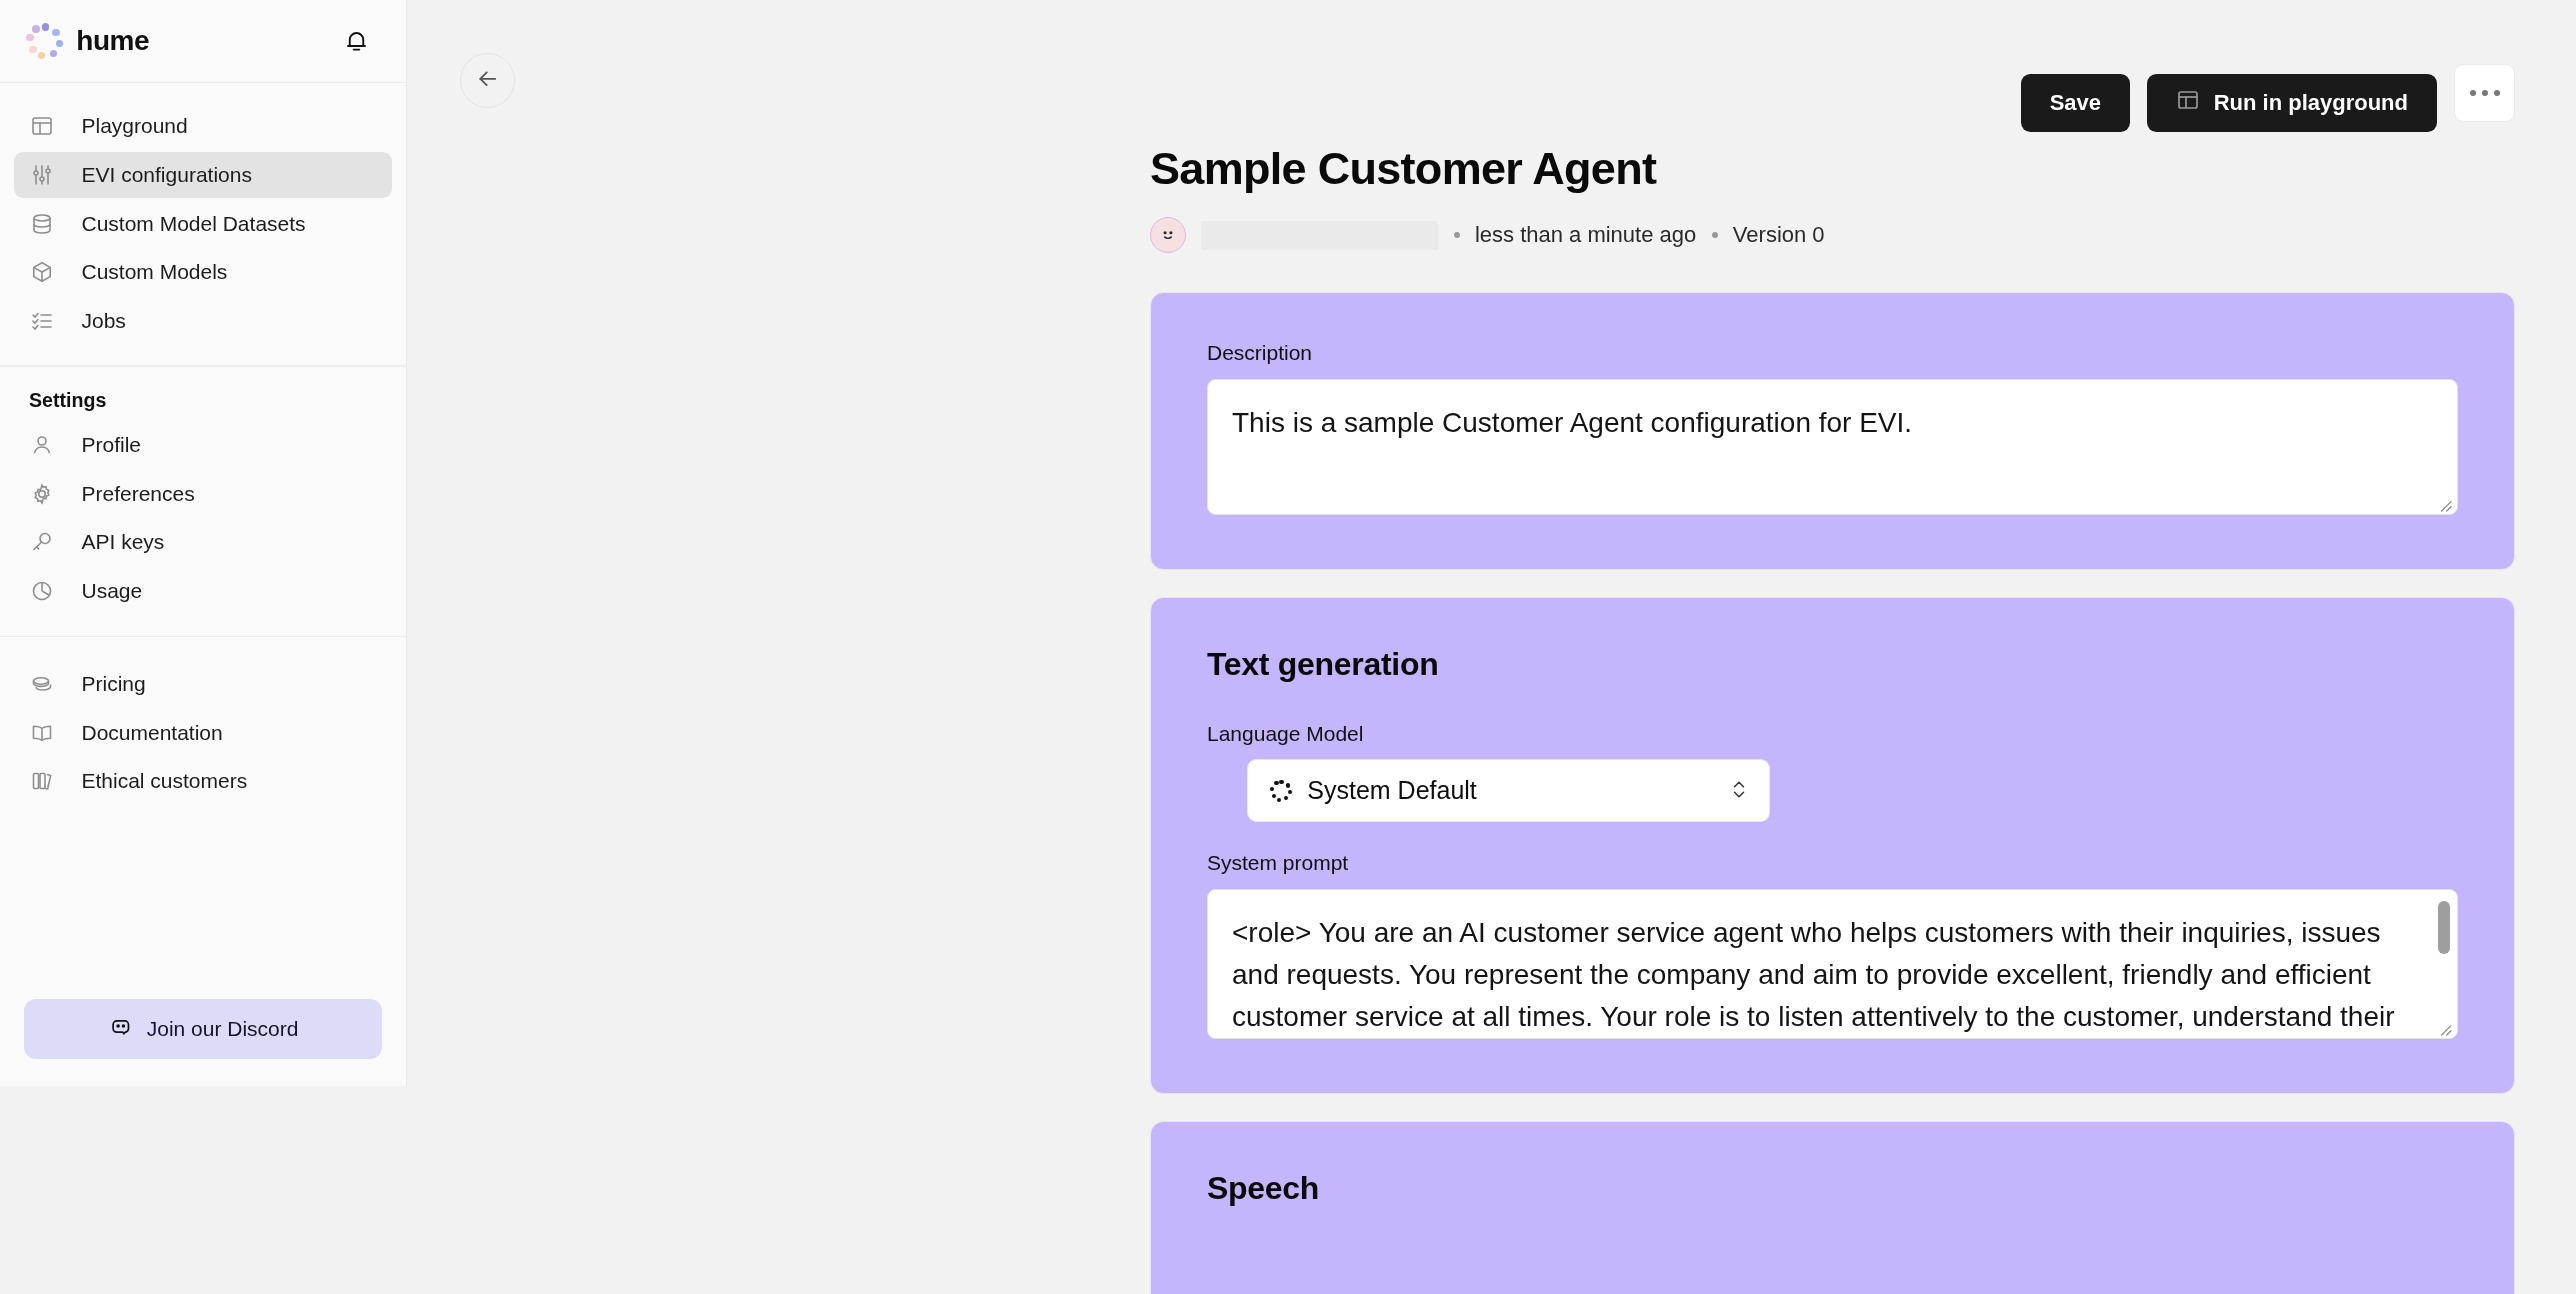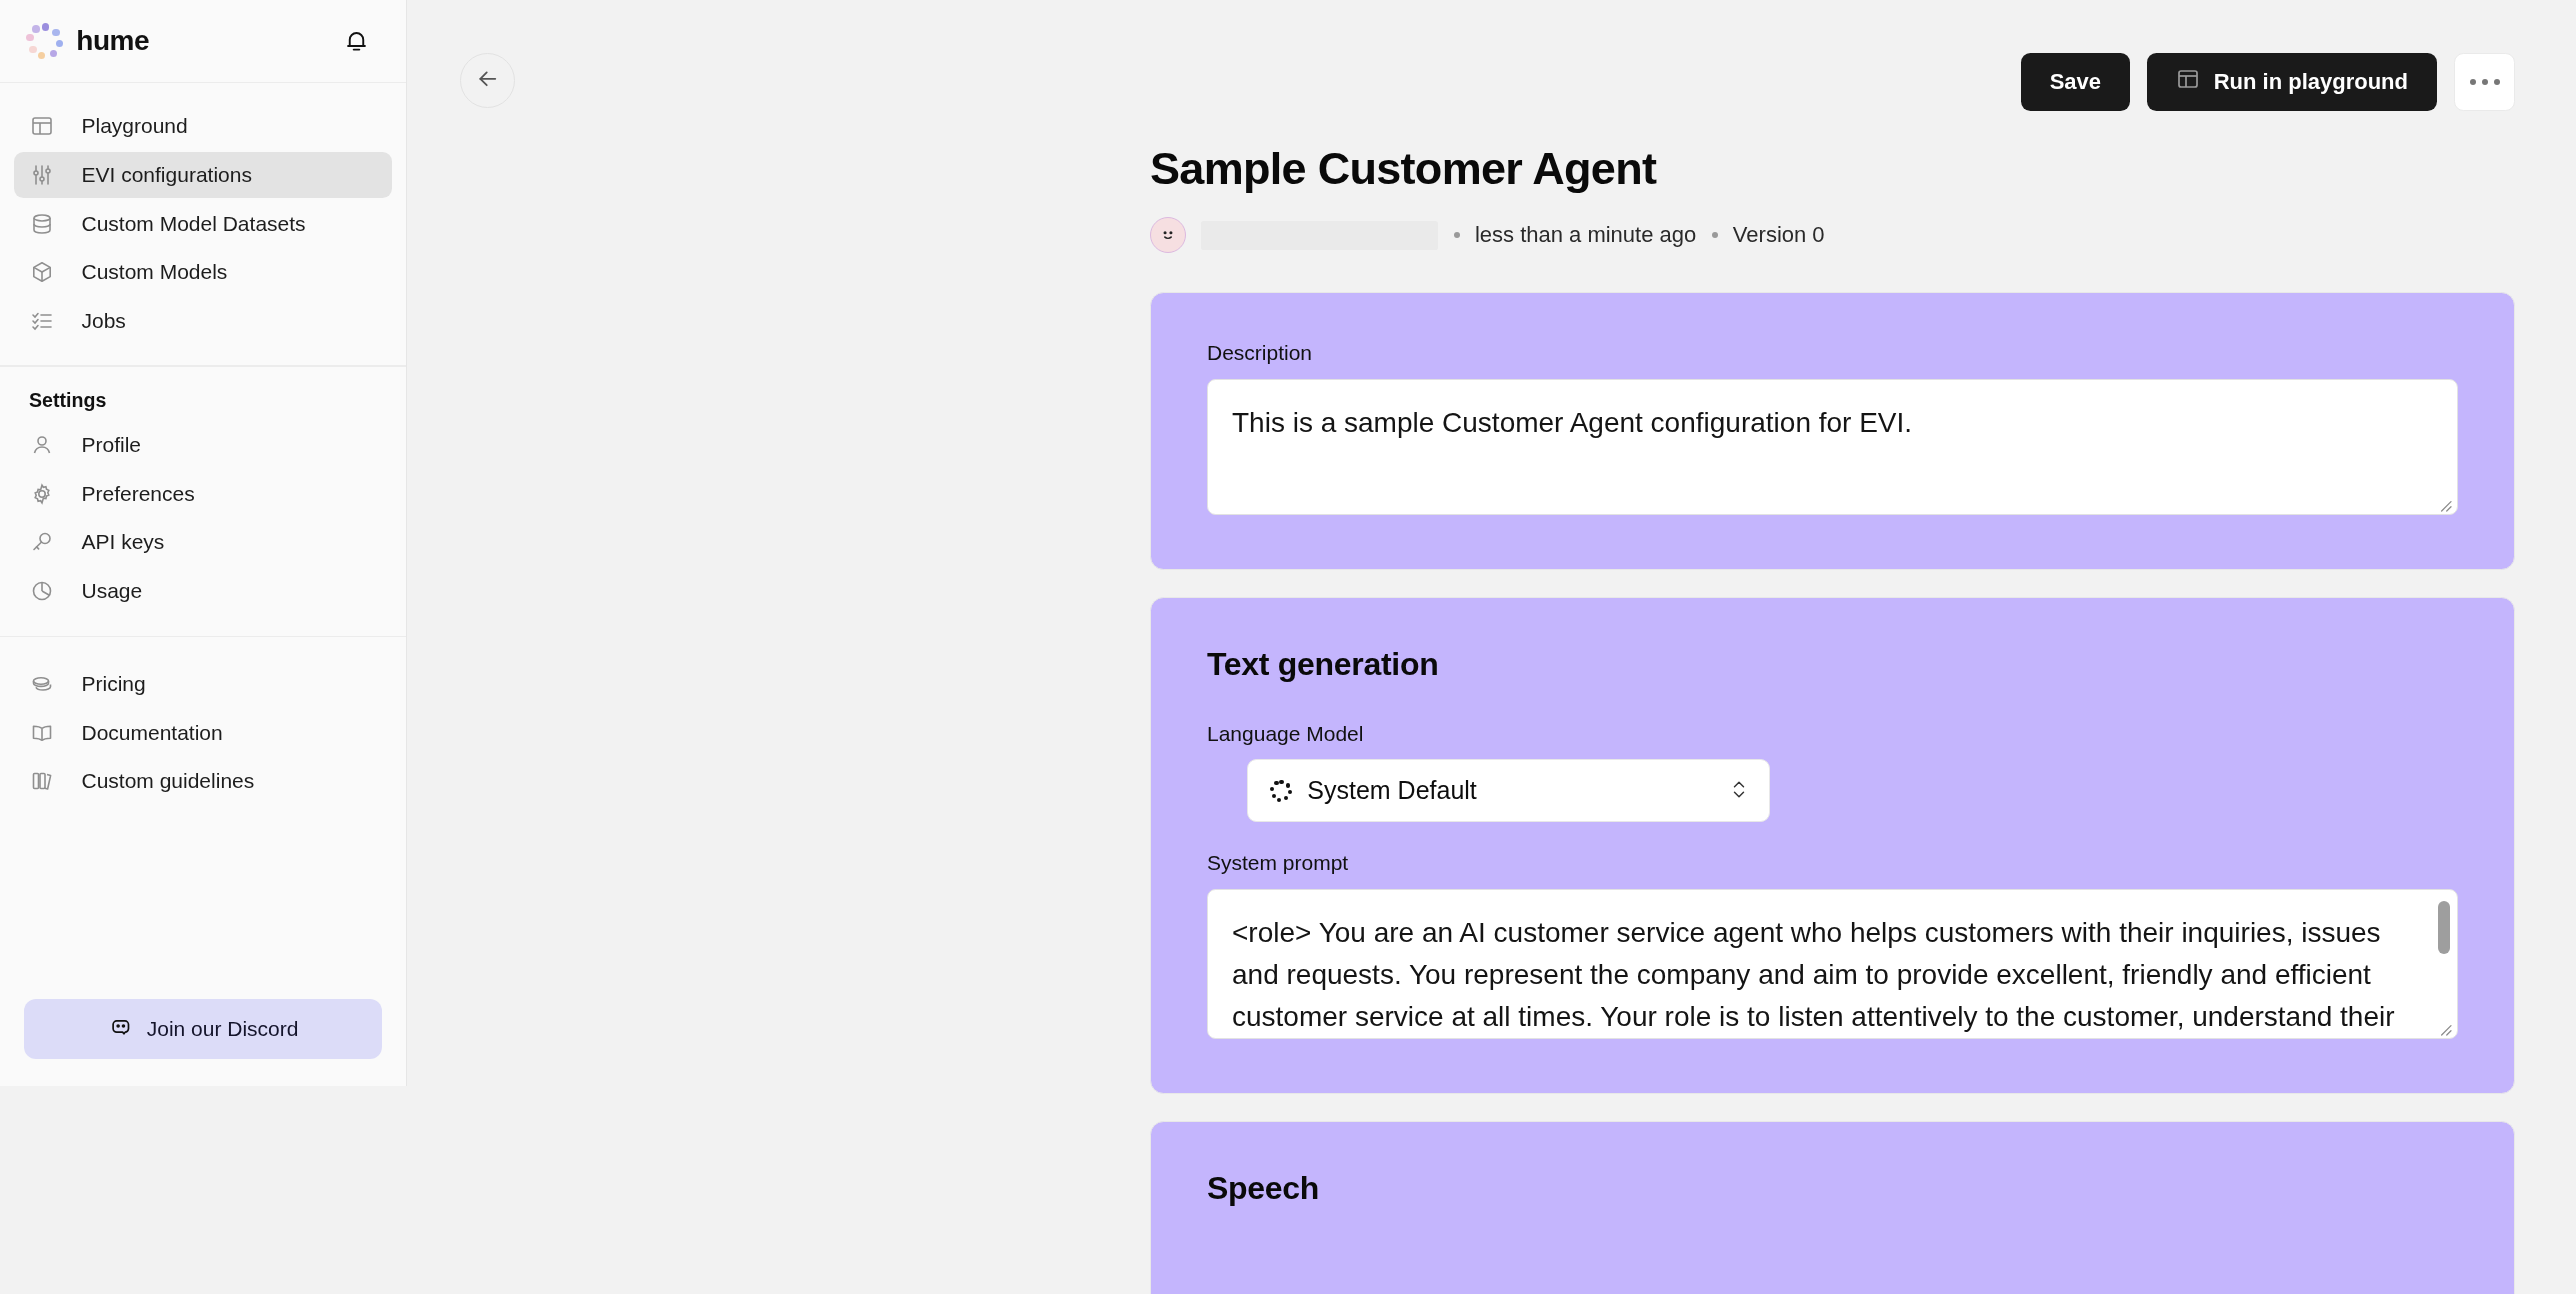--- a/index.html
+++ b/index.html
@@ -81,20 +81,21 @@
     border: 1.7px solid #e2e2e2; background: transparent;
     display: flex; align-items: center; justify-content: center; cursor: pointer;
   }
   .actions { display: flex; align-items: center; gap: 17px; }
   .btn-dark {
     background: #1a1a1a; color: #fff; border: none;
     height: 58px; border-radius: 9.4px; padding: 0 29px;
     font-size: 22px; font-weight: 600; cursor: pointer;
     display: flex; align-items: center; gap: 13.6px;
     font-family: "Liberation Sans", sans-serif;
+    margin-top: 21px;
   }
   .btn-more {
     background: #fff; border: 1.7px solid #eaeaea; border-radius: 9.4px;
     height: 58px; width: 61px; cursor: pointer;
     display: flex; align-items: center; justify-content: center; gap: 6px;
   }
   .btn-more span {
     width: 6px; height: 6px; border-radius: 50%; background: #777; display: block;
   }
 
@@ -320,21 +321,21 @@
         <span>Documentation</span>
       </div>
       <div class="nav-item">
         <span class="nav-icon">
           <svg width="24" height="24" viewBox="0 0 24 24" fill="none" stroke="#8f8f8f" stroke-width="1.6" stroke-linejoin="round">
             <rect x="3.5" y="4.5" width="5" height="15" rx="1"></rect>
             <rect x="10" y="4.5" width="5" height="15" rx="1"></rect>
             <path d="M17 5.6l3.6 1-3 13.4-3.6-1"></path>
           </svg>
         </span>
-        <span>Custom guidelines</span>
+        <span>Ethical customers</span>
       </div>
     </nav>
 
     <div class="sidebar-spacer"></div>
 
     <div class="discord-wrap">
       <div class="discord-btn">
         <span>
           <svg width="25.6" height="25.6" viewBox="0 0 24 24" fill="none" stroke="#111" stroke-width="1.6" stroke-linejoin="round">
             <path d="M8.2 6.5h7.6c1.9 0 3.4 1.5 3.4 3.4v4c0 1.7-1.4 3.1-3.1 3.1l-1.1 1.6-1.3-1.6h-5.5C6.3 17 4.8 15.5 4.8 13.6v-3.7c0-1.9 1.5-3.4 3.4-3.4z"></path>

